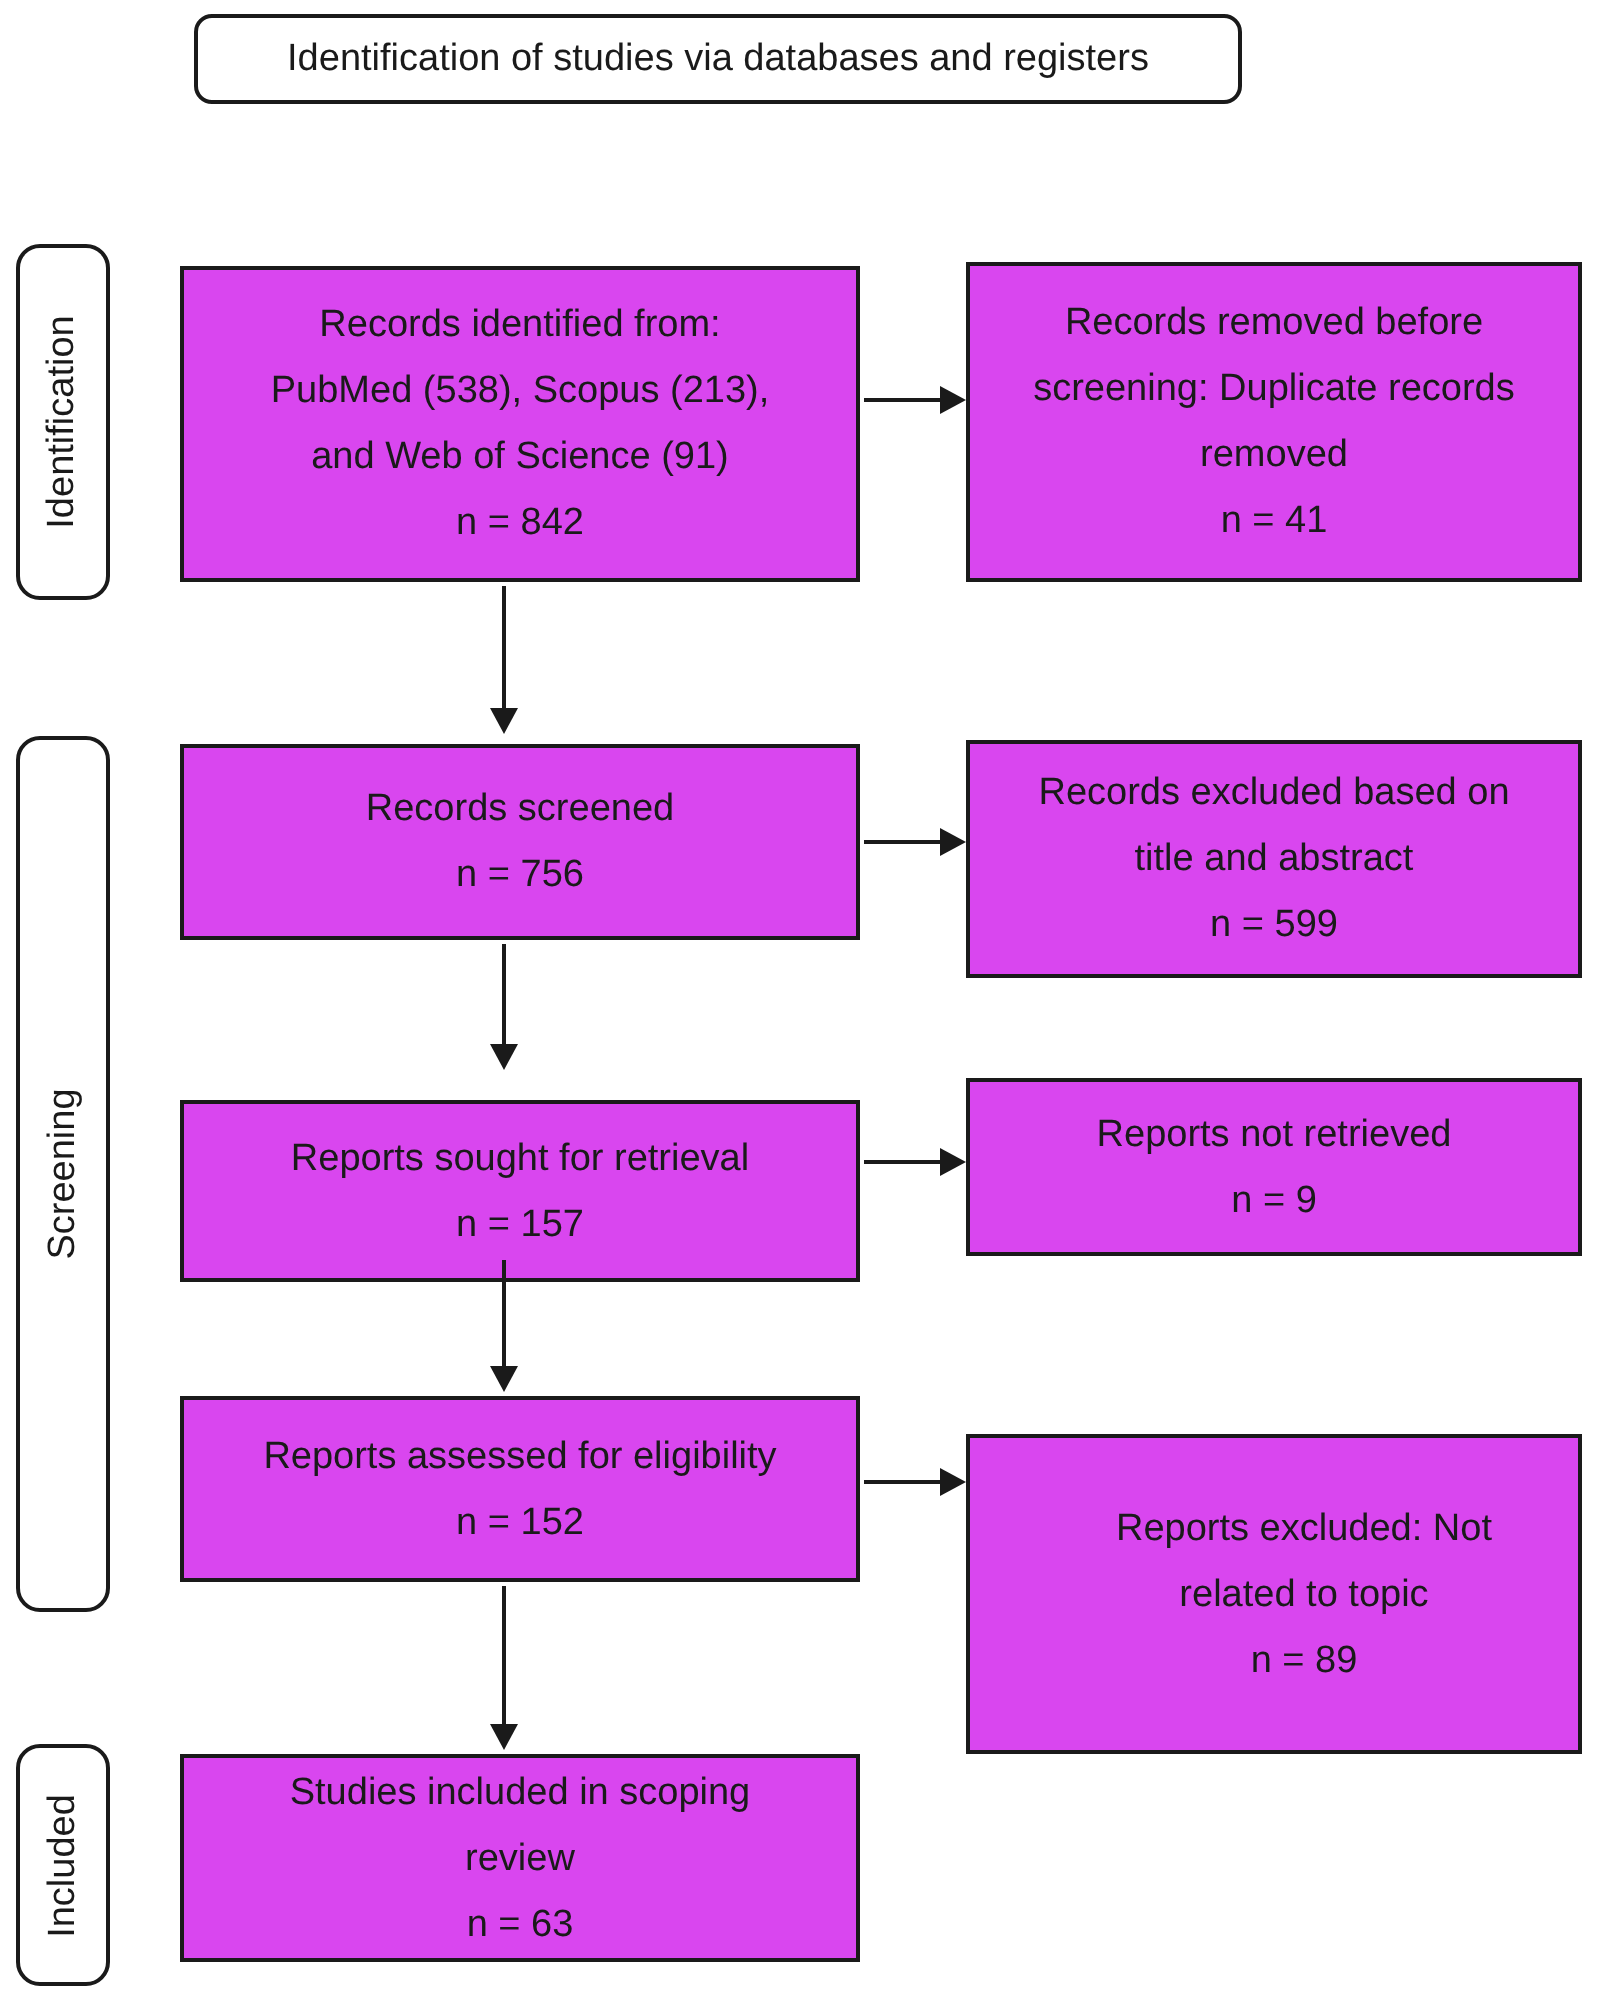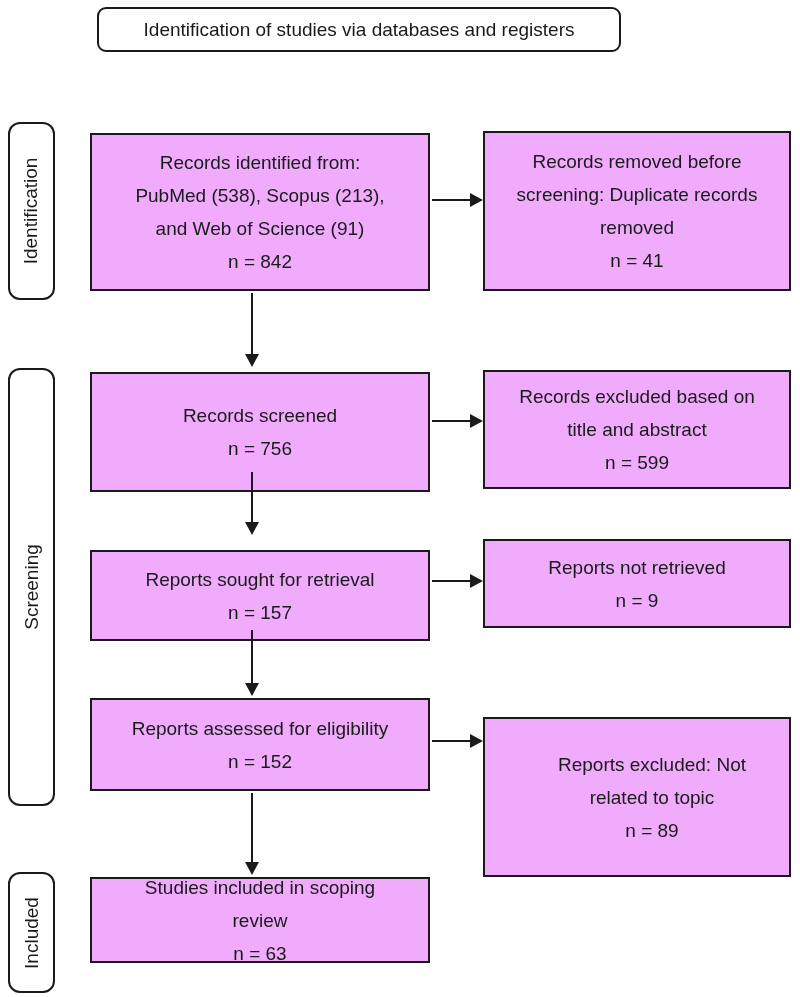--- a/index.html
+++ b/index.html
@@ -12,21 +12,21 @@
   .canvas {
     position: relative;
     width: 800px;
     height: 997px;
     background: #ffffff;
     overflow: hidden;
   }
   .box {
     position: absolute;
     border: 2.5px solid #1a1a1a;
-    background: #f0abfc;
+    background: #d946ef;
     box-sizing: border-box;
     display: flex;
     align-items: center;
     justify-content: center;
     text-align: center;
   }
   .box .node-text {
     white-space: pre-line;
     font-size: 19px;
     line-height: 33px;
@@ -95,33 +95,33 @@
   <div class="stage" style="top:872px; height:121px;">
     <span class="stage-text">Included</span>
   </div>
 
   <div class="box left-col" style="top:133px; height:158px;">
     <span class="node-text">Records identified from:
 PubMed (538), Scopus (213),
 and Web of Science (91)
 n = 842</span>
   </div>
-  <div class="box left-col" style="top:372px; height:120px;">
+  <div class="box left-col" style="top:372px; height:98px;">
     <span class="node-text">Records screened
 n = 756</span>
   </div>
   <div class="box left-col" style="top:550px; height:91px;">
     <span class="node-text">Reports sought for retrieval
 n = 157</span>
   </div>
   <div class="box left-col" style="top:698px; height:93px;">
     <span class="node-text">Reports assessed for eligibility
 n = 152</span>
   </div>
-  <div class="box left-col" style="top:877px; height:86px;">
+  <div class="box left-col" style="top:877px; height:104px;">
     <span class="node-text">Studies included in scoping
 review
 n = 63</span>
   </div>
 
   <div class="box right-col" style="top:131px; height:160px;">
     <span class="node-text">Records removed before
 screening: Duplicate records
 removed
 n = 41</span>

